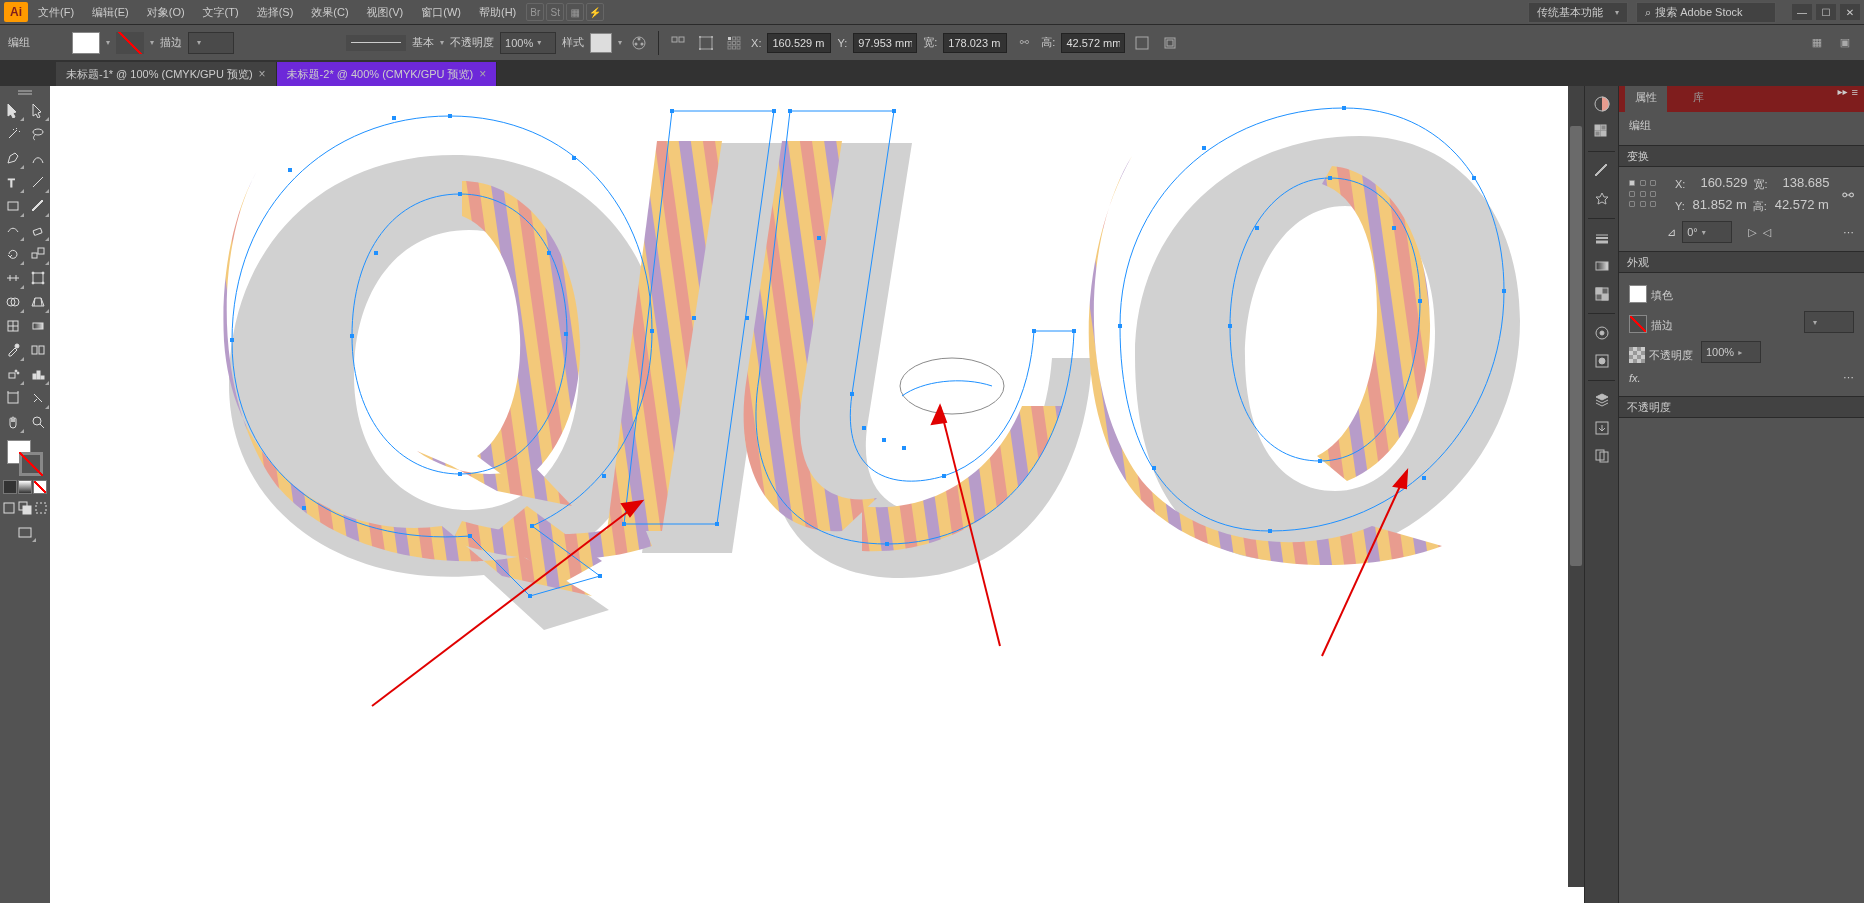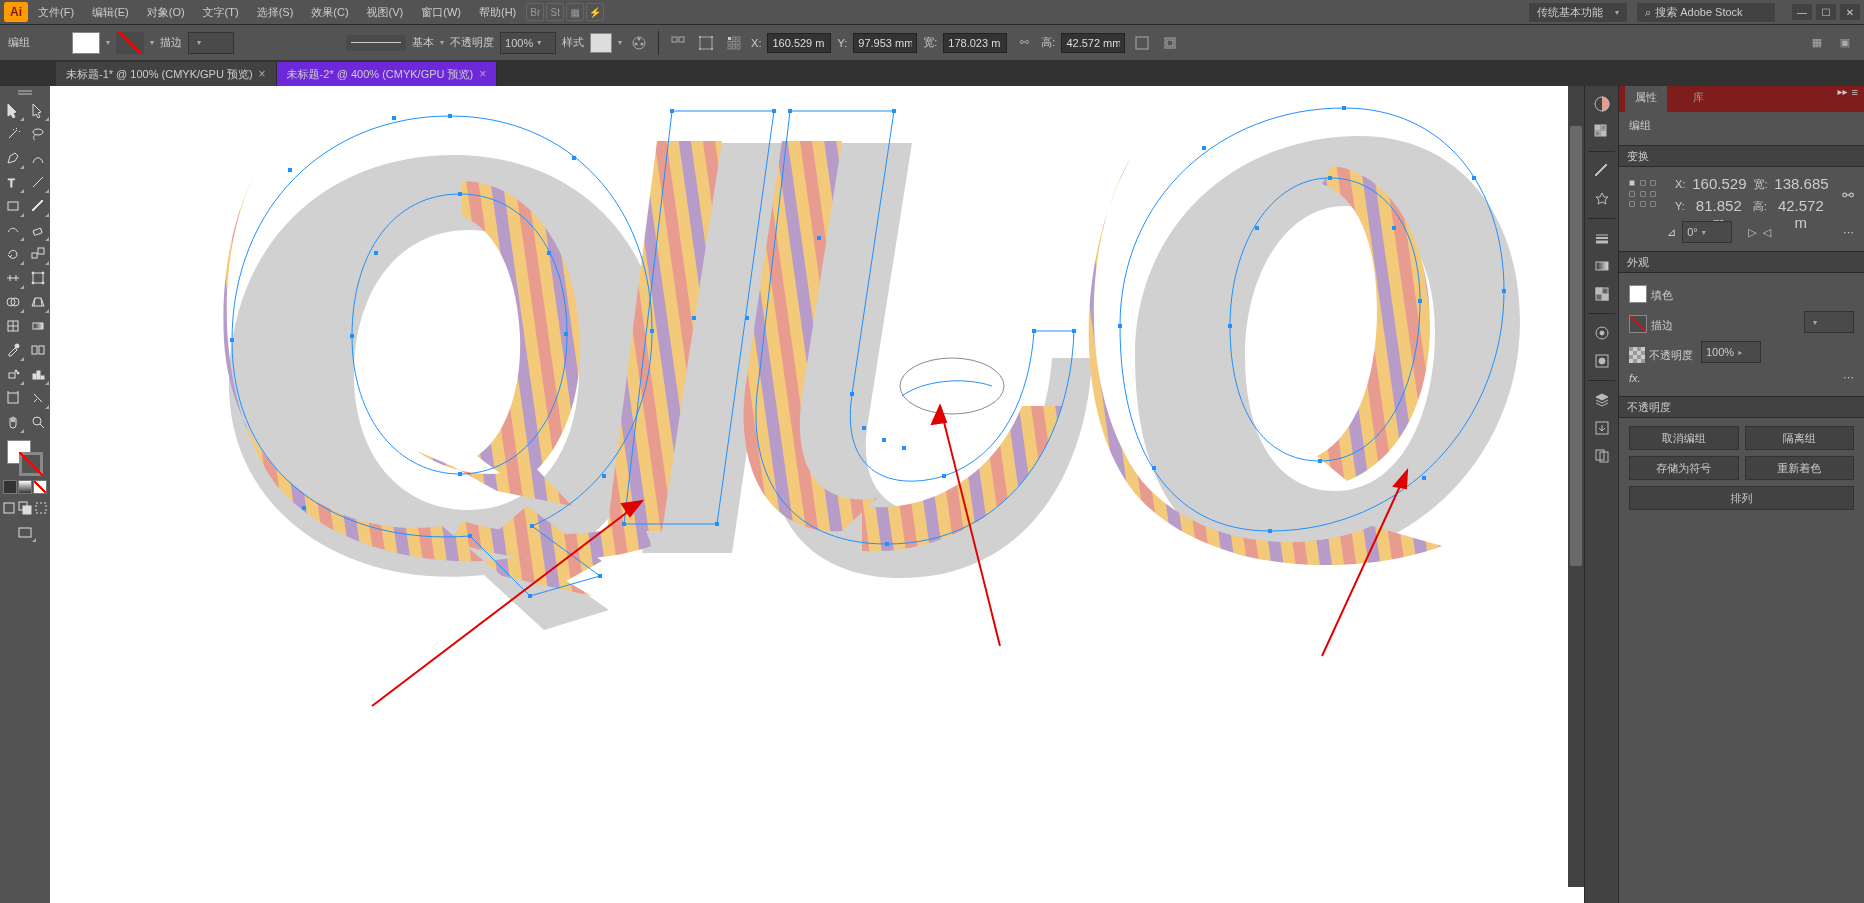--- a/index.html
+++ b/index.html
@@ -67,21 +67,21 @@
 .panel-tab.inactive{background:transparent;color:#999}
 .panel-tab-icons{margin-left:auto;display:flex;gap:4px;padding-right:6px}
 .panel-sect{padding:6px 10px}
 .panel-title{font-size:11px;color:#ccc;margin-bottom:6px}
 .sect-hdr{height:22px;background:#424242;display:flex;align-items:center;padding:0 8px;font-size:11px;border-top:1px solid #2a2a2a;border-bottom:1px solid #2a2a2a}
 .sect-body{padding:8px 10px}
 .xform-ref{width:30px;height:30px;display:grid;grid-template-columns:repeat(3,1fr);grid-template-rows:repeat(3,1fr);gap:2px;margin-right:8px}
 .ref-dot{width:6px;height:6px;border:1px solid #888;border-radius:1px}
 .ref-dot.sel{background:#ccc}
 .xform-row{display:flex;align-items:center;gap:8px}
-.pval{width:56px;height:18px;background:transparent;text-align:center;font-size:15px}
+.pval{width:56px;height:18px;background:transparent;text-align:right;font-size:13px}
 .rot-row{display:flex;align-items:center;gap:6px;margin-top:6px;padding-left:38px}
 .appearance-row{display:flex;align-items:flex-end;gap:4px;padding:4px 0}
 .app-sw{width:18px;height:18px;border:1px solid #888}
 .app-sw.white{background:#fff}
 .app-sw.none{position:relative;background:#4a4a4a}
 .app-sw.none::after{content:"";position:absolute;inset:0;background:linear-gradient(45deg,transparent 45%,red 45%,red 55%,transparent 55%)}
 .op-sw{width:16px;height:16px;background:repeating-conic-gradient(#999 0 25%,#ccc 0 50%) 0/8px 8px}
 .quick-btns{display:flex;flex-direction:column;gap:6px;padding:8px 10px}
 .btn-row{display:flex;gap:6px}
 .qbtn{flex:1;height:24px;background:#424242;border:1px solid #333;display:flex;align-items:center;justify-content:center;font-size:11px;cursor:pointer}
@@ -765,28 +765,15 @@
             <span class="dd-arrow">▸</span>
           </div>
       </div>
       <div class="appearance-row">
         <span style="font-style:italic">fx.</span>
         <span style="margin-left:auto">⋯</span>
       </div>
     </div>
 
     <div class="sect-hdr">不透明度</div>
-    <div class="quick-btns">
-      <div class="btn-row">
-        <div class="qbtn">取消编组</div>
-        <div class="qbtn">隔离组</div>
-      </div>
-      <div class="btn-row">
-        <div class="qbtn">存储为符号</div>
-        <div class="qbtn">重新着色</div>
-      </div>
-      <div class="btn-row">
-        <div class="qbtn">排列</div>
-      </div>
-    </div>
   </div>
 
 </div>
 
 </body></html>

